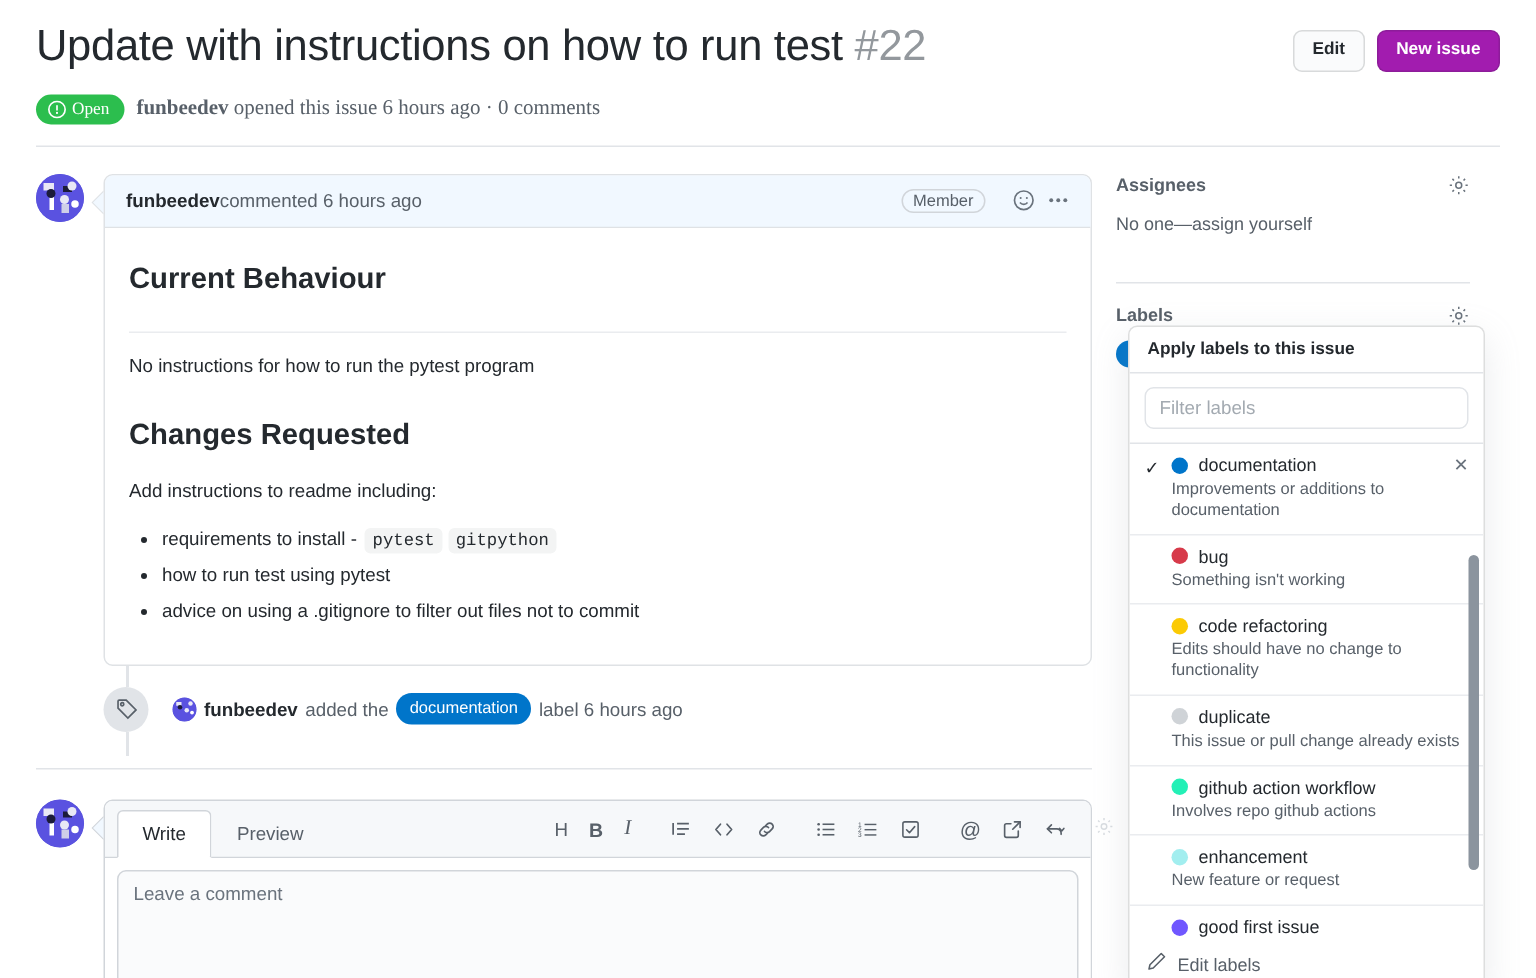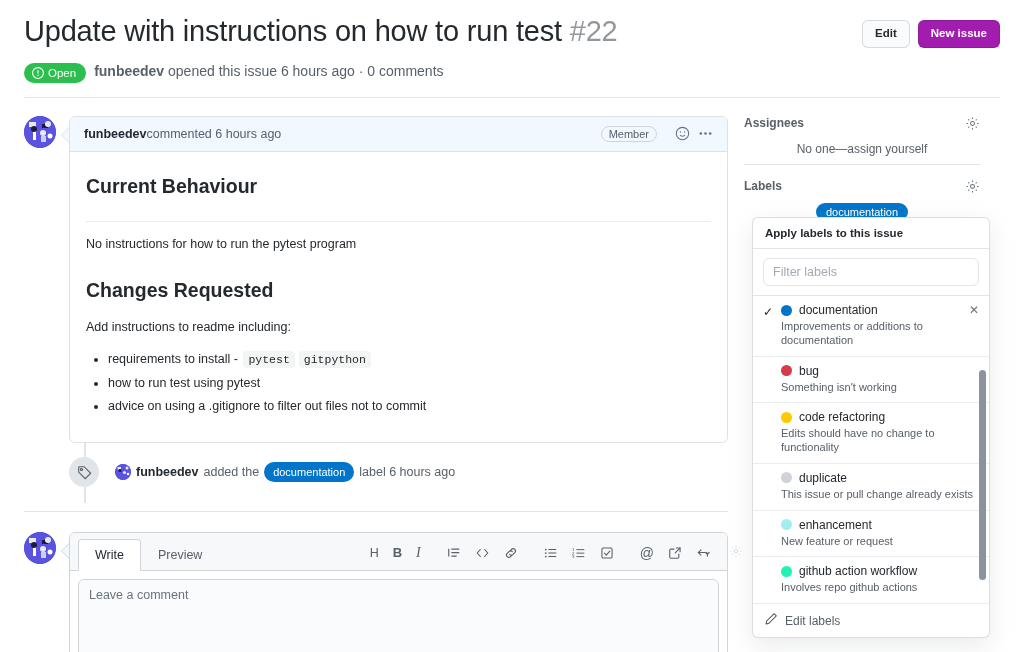--- a/index.html
+++ b/index.html
@@ -27,21 +27,21 @@
     font-size: 11.5px; font-weight: bold; line-height: 1;
     padding: 7px 12px; border-radius: 6px;
     border: 1px solid rgba(27,31,35,0.15);
     background: #fafbfc; color: #24292e; cursor: pointer;
   }
   .btn-green {
     background: #a21caf; border-color: rgba(27,31,35,0.15);
     color: #ffffff;
     text-align: right;
   }
-  .meta-row { display: flex; align-items: flex-start; gap: 8px; margin-top: 14px; }
+  .meta-row { display: flex; align-items: center; gap: 8px; margin-top: 14px; font-family: Liberation Serif, serif; }
   .state-badge {
     display: inline-flex; align-items: center; gap: 4px;
     background: #2cbe4e; color: #fff;
     border-radius: 14px; padding: 4px 10px 4px 8px;
     font-size: 11.5px; font-weight: 500;
   }
   .state-badge svg { display:block; }
   .meta-text { font-size: 14px; color: #586069; }
   .meta-text b { color: #586069; font-weight: bold; }
   .header-rule { margin: 14px 24px 0 24px; border-bottom: 1px solid #e1e4e8; }
@@ -160,21 +160,21 @@
   .textarea {
     width: 100%; height: 86px; border: 1px solid #d1d5da; border-radius: 6px;
     background: #fafbfc; padding: 8px 10px; font-size: 12.5px; color: #6a737d;
     position: relative;
   }
   .resize-grip {
     position: absolute; right: 12px; bottom: 2px; color:#959da5; font-size:10px;
   }
 
   
-  .side-section { padding: 0 0 8px 0; border-bottom: 1px solid #e1e4e8; margin-bottom: 14px; text-align: center; }
+  .side-section { padding: 0 0 32px 0; border-bottom: 1px solid #e1e4e8; margin-bottom: 14px; }
   .side-head { display:flex; align-items:center; justify-content: space-between; }
   .side-title { font-size: 12px; font-weight: bold; color: #586069; }
   .gear { color: #6a737d; cursor: pointer; display:flex; }
   .side-body { font-size: 12px; color: #586069; margin-top: 11px; }
   .side-pill {
     display:inline-block; background:#0075ca; color:#fff; border-radius: 12px;
     padding: 3px 10px; font-size: 11px; font-weight: 500; margin-top: 9px;
   }
 
   
@@ -522,34 +522,43 @@
               <span class="dot" style="background: rgb(207, 211, 215);"></span>
               <span class="dd-name">duplicate</span>
             </div>
             <div class="dd-desc">This issue or pull change already exists</div>
           </div>
         </div>
         <div class="dd-item">
           <div class="dd-check"></div>
           <div class="dd-main">
             <div class="dd-row1">
+              <span class="dot" style="background: rgb(35, 240, 182);"></span>
+              <span class="dd-name">github action workflow</span>
+            </div>
+            <div class="dd-desc">Involves repo github actions</div>
+          </div>
+        </div>
+        <div class="dd-item">
+          <div class="dd-check"></div>
+          <div class="dd-main">
+            <div class="dd-row1">
               <span class="dot" style="background: rgb(162, 238, 239);"></span>
               <span class="dd-name">enhancement</span>
             </div>
             <div class="dd-desc">New feature or request</div>
           </div>
         </div>
         <div class="dd-item">
           <div class="dd-check"></div>
           <div class="dd-main">
             <div class="dd-row1">
-              <span class="dot" style="background: rgb(35, 240, 182);"></span>
-              <span class="dd-name">github action workflow</span>
-            </div>
-            <div class="dd-desc">Involves repo github actions</div>
+              <span class="dot" style="background: rgb(112, 87, 255);"></span>
+              <span class="dd-name">good first issue</span>
+            </div>
           </div>
         </div>
         <div class="dd-scroll-track"></div>
       <div class="dd-scroll-thumb"></div>
     </div>
     <div class="dd-footer">
       <span>
         <svg width="14" height="14" viewBox="0 0 16 16" fill="none" stroke="#586069" stroke-width="1.2" stroke-linecap="round" stroke-linejoin="round">
             <path d="M11.6 1.9l2.5 2.5-8.6 8.6-3.2.7.7-3.2 8.6-8.6z"></path>
           </svg>

